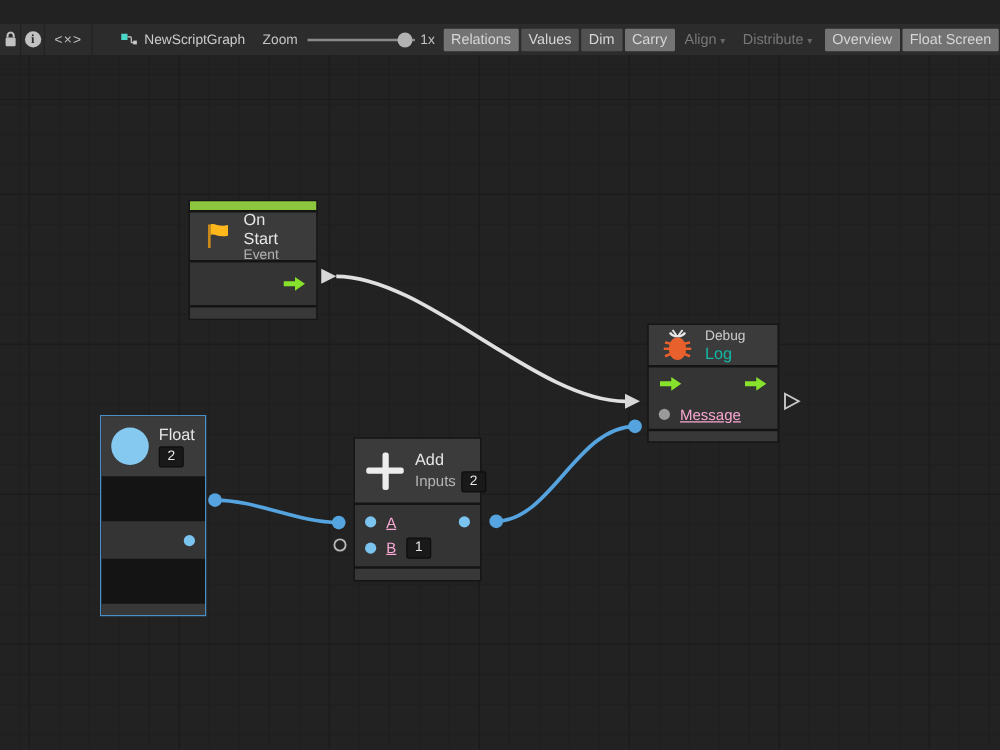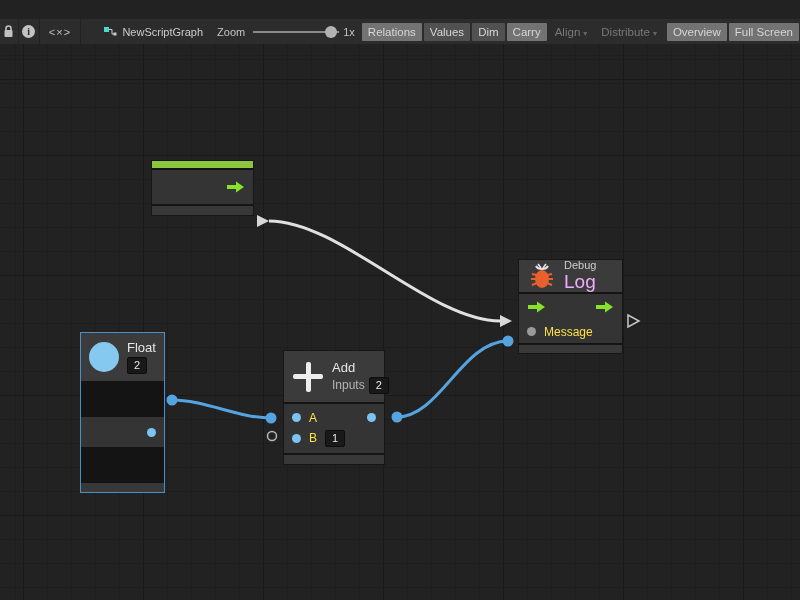--- a/index.html
+++ b/index.html
@@ -49,27 +49,27 @@
   .node{position:absolute;display:flex;flex-direction:column;gap:2px;background:#141414;
         border:1px solid #161616;box-sizing:border-box;}
   .node.selected{border:1px solid #4a90c8;gap:36px;}
   .nsec{background:#373737;}
   .nhead{background:#3b3b3b;display:flex;align-items:center;padding:0 10px;gap:9px;}
   .nbody{background:#343434;}
   .nfoot{background:#383838;}
   .ntitle{font-size:13px;color:#e6e6e6;}
   .nsub{font-size:11px;color:#b4b4b4;}
   .kind{font-size:11px;color:#cccccc;}
-  .big{font-size:19px;color:#f0abfc;}
+  .big{font-size:13px;color:#14b8a6;}
   .vbox{display:inline-block;background:#191919;border:1px solid #0d0d0d;border-radius:2px;
         color:#e8e8e8;font-size:11px;padding:1px 6px;line-height:13px;}
   .port-dot{width:9px;height:9px;border-radius:50%;background:#7cc4f0;flex:0 0 9px;}
   .gray-dot{width:9px;height:9px;border-radius:50%;background:#9a9a9a;flex:0 0 9px;}
   .prow{display:flex;align-items:center;gap:8px;padding:0 8px;}
-  .plabel{font-size:12px;color:#fde047;}
+  .plabel{font-size:12px;color:#f9a8d4;text-decoration:underline;}
   .plus-icon{position:relative;width:30px;height:30px;flex:0 0 30px;}
   .plus-icon::before{content:"";position:absolute;left:0;top:12.5px;width:30px;height:5px;background:#ededed;border-radius:2px;}
   .plus-icon::after{content:"";position:absolute;left:12.5px;top:0;width:5px;height:30px;background:#ededed;border-radius:2px;}
   .float-circle{width:30px;height:30px;border-radius:50%;background:#85c9f0;flex:0 0 30px;}
   .spacer{flex:1;}
 </style>
 </head>
 <body>
 
 <div id="app">
@@ -109,21 +109,21 @@
       <span class="zoom-value">1x</span>
     </div>
 
     <span class="tb-btn">Relations</span>
     <span class="tb-btn on">Values</span>
     <span class="tb-btn on">Dim</span>
     <span class="tb-btn">Carry</span>
     <span class="tb-btn disabled"><span>Align</span><span class="caret">▾</span></span>
     <span class="tb-btn disabled"><span>Distribute</span><span class="caret">▾</span></span>
     <span class="tb-btn" style="margin-left:3px;">Overview</span>
-    <span class="tb-btn">Full Screen</span>
+    <span class="tb-btn">Float Screen</span>
   </div>
 
   <div class="canvas">
 
     <svg class="wires" viewBox="0 0 800 556">
 
       <polygon points="257,171 257,183 269,177" fill="#d8d8d8"></polygon>
       <path d="M 269 177 C 340 177, 430 277, 500 277" stroke="#e0e0e0" stroke-width="3" fill="none"></path>
       <polygon points="500,271 500,283 512,277" fill="#d8d8d8"></polygon>
 
@@ -135,20 +135,30 @@
 
       <path d="M 397 373 C 440 373, 462 297, 508 297" stroke="#55a3df" stroke-width="3" fill="none"></path>
       <circle cx="397" cy="373" r="5.5" fill="#55a3df"></circle>
       <circle cx="508" cy="297" r="5.5" fill="#55a3df"></circle>
 
       <circle cx="272" cy="392" r="4.5" fill="none" stroke="#b8b8b8" stroke-width="1.5"></circle>
     </svg>
 
     <div class="node" style="left:151px;top:116px;width:103px;">
       <div class="nsec" style="height:7px;background:#8cc63f;"></div>
+      <div class="nsec nhead" style="height:38px;">
+        <svg width="24" height="24" viewBox="0 0 24 24">
+          <path d="M5.5 2.5 v19" stroke="#c8881a" stroke-width="2.2"></path>
+          <path d="M6.5 2.5 C10 1, 13 5, 20.5 3 L20.5 11.5 C13 13.5, 10 9.5, 6.5 11 Z" fill="#ffb81c"></path>
+        </svg>
+        <div>
+          <div class="ntitle">On Start</div>
+          <div class="nsub">Event</div>
+        </div>
+      </div>
       <div class="nsec nbody prow" style="height:34px;justify-content:flex-end;">
         <svg width="19" height="12" viewBox="0 0 19 12">
           <path d="M1 4 h9 v-3.5 l8 5.5 -8 5.5 v-3.5 h-9 z" fill="#86e22b"></path>
         </svg>
       </div>
       <div class="nsec nfoot" style="height:9px;"></div>
     </div>
 
     <div class="node" style="left:518px;top:215px;width:105px;">
       <div class="nsec nhead" style="height:32px;">

